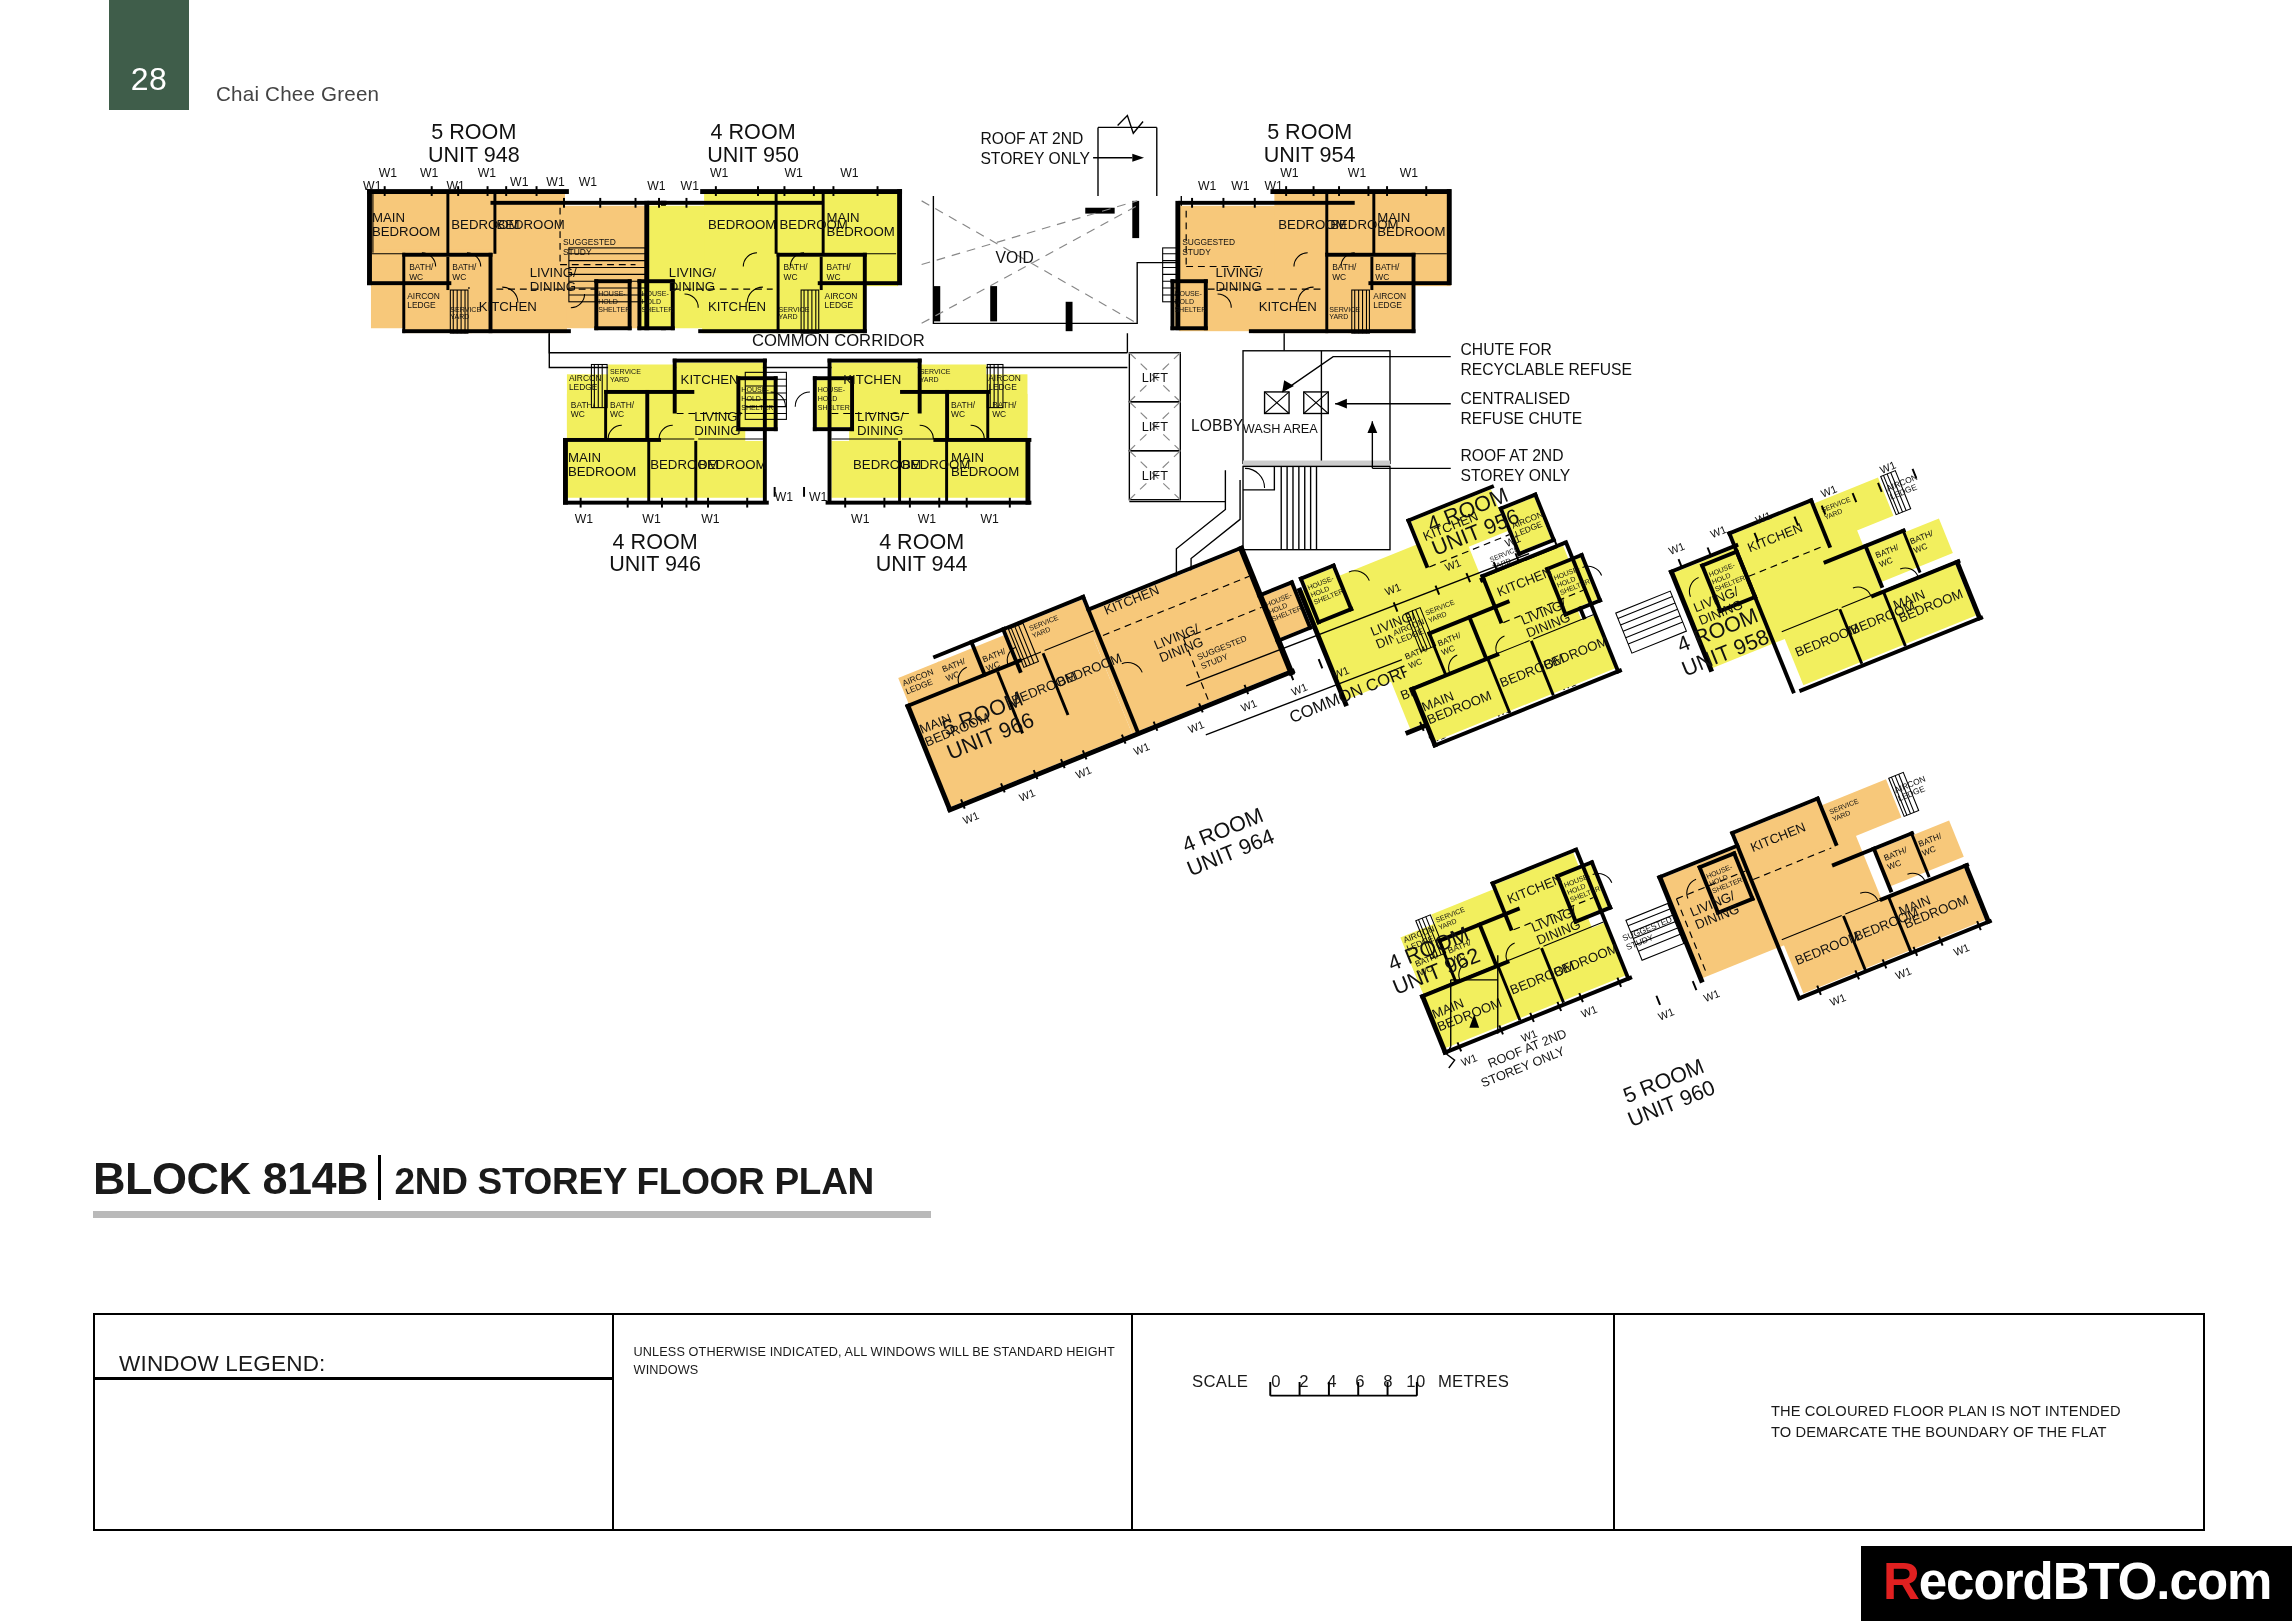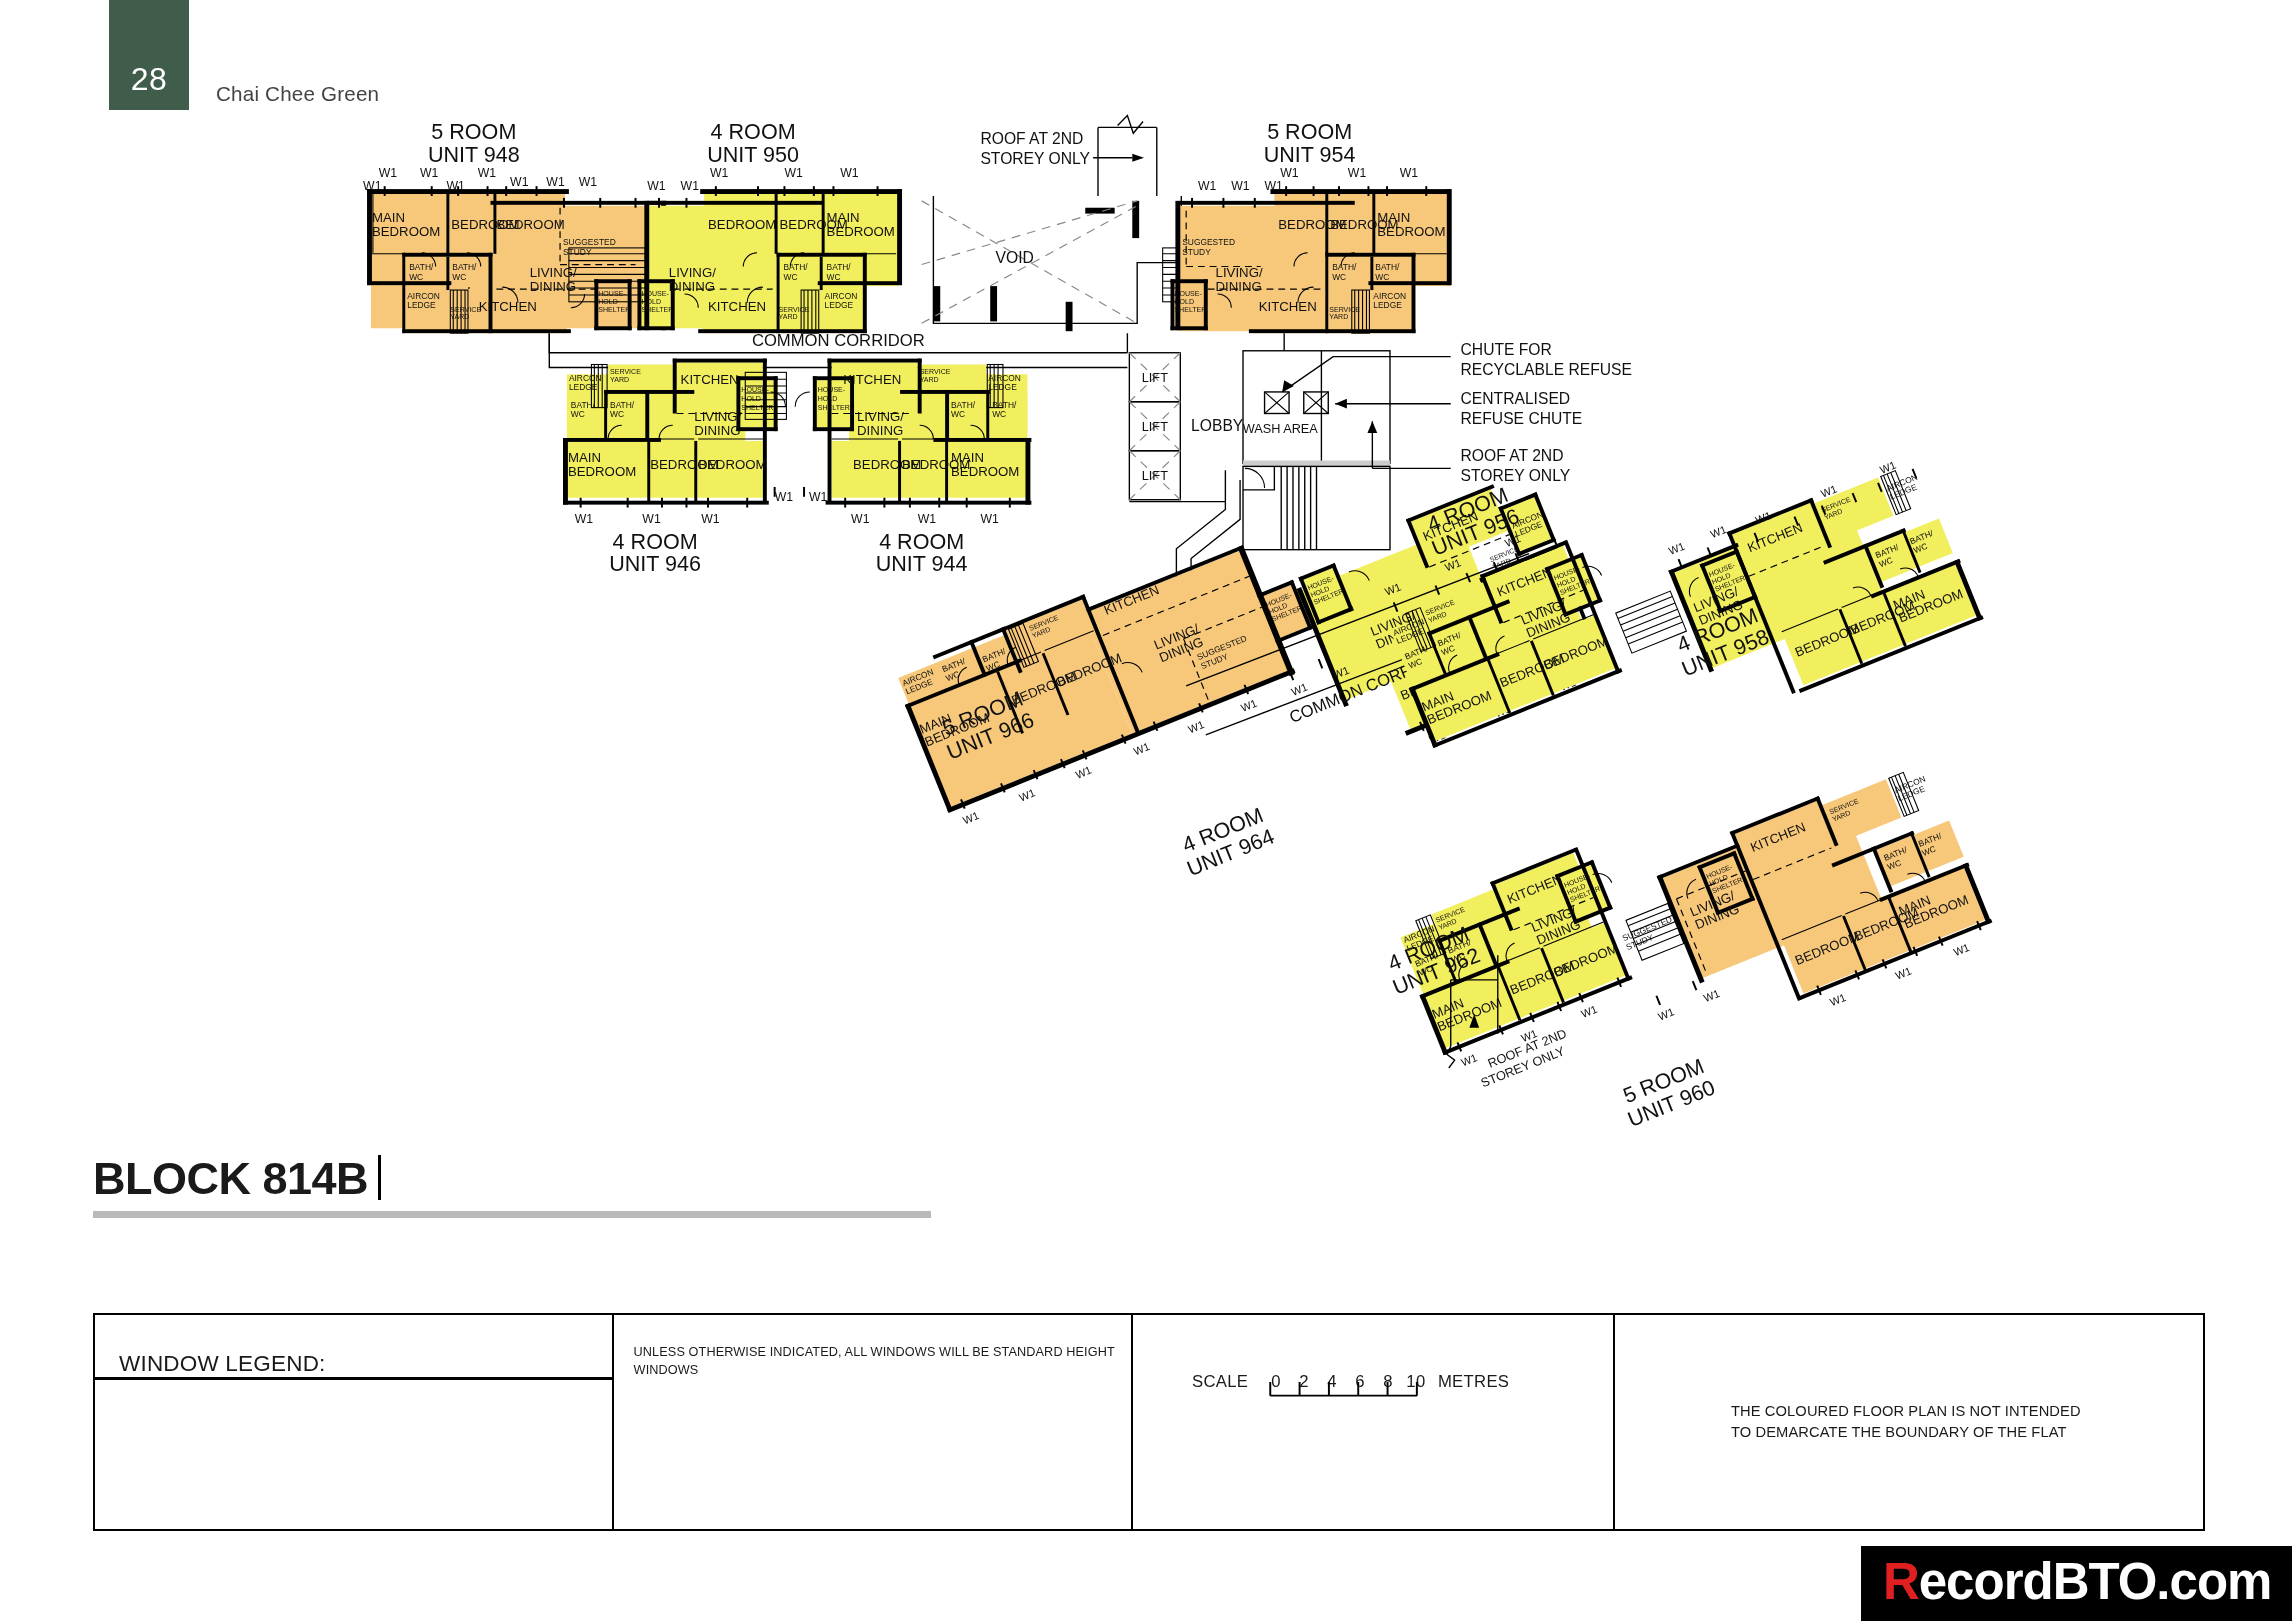--- a/index.html
+++ b/index.html
@@ -39,21 +39,21 @@
   .lg-c2{width:519px;border-right:2.9px solid #000;padding:27.4px 0 0 19.6px;}
   .lg-c2 span{font-size:12.7px;letter-spacing:0.1px;}
   .lg-c3{width:482px;border-right:2.9px solid #000;position:relative;}
   .scale-wrap{position:absolute;left:59px;top:57px;display:flex;align-items:flex-start;}
   .scale-label{font-size:16.7px;margin-right:13.7px;letter-spacing:0.3px;}
   .scale-ticks{position:relative;}
   .scale-nums{display:flex;font-size:16.7px;letter-spacing:0.3px;}
   .scale-nums i{font-style:normal;display:inline-block;width:28px;text-align:center;}
   .scale-nums b{font-weight:400;margin-left:8px;}
   .scale-bar{margin-top:7.8px;margin-left:5.9px;}
-  .lg-c4{flex:1;position:relative;}
+  .lg-c4{flex:1;position:relative;margin-left:40px;}
   .lg-c4 .note{position:absolute;left:116px;top:86px;font-size:14.7px;line-height:1.45;letter-spacing:0.1px;}
 
   
   #watermark{position:absolute;right:0;bottom:0;background:#000;padding:5.9px 21.6px 9.8px 21.6px;}
   #watermark span{color:#fff;font-size:51px;font-weight:bold;letter-spacing:-1px;}
   #watermark span .red{color:#e02020;}
 </style>
 </head>
 <body>
 
@@ -1021,20 +1021,21 @@
     <text class="ann-s" transform="translate(1513,1110) rotate(-22)">STOREY ONLY</text>
   </g>
 
 </svg>
 </div>
 
 <div id="title-block">
   <div class="tb-line">
     <span class="tb-block">BLOCK  814B</span>
     <span class="tb-div"></span>
+    <span class="tb-sub">2ND STOREY FLOOR PLAN</span>
   </div>
   <div class="tb-rule"></div>
 </div>
 
 <div id="legend">
   <div class="lg-cell lg-c1">
     <div class="lg-c1-top">
       <span>WINDOW LEGEND:</span>
     </div>
   </div>

